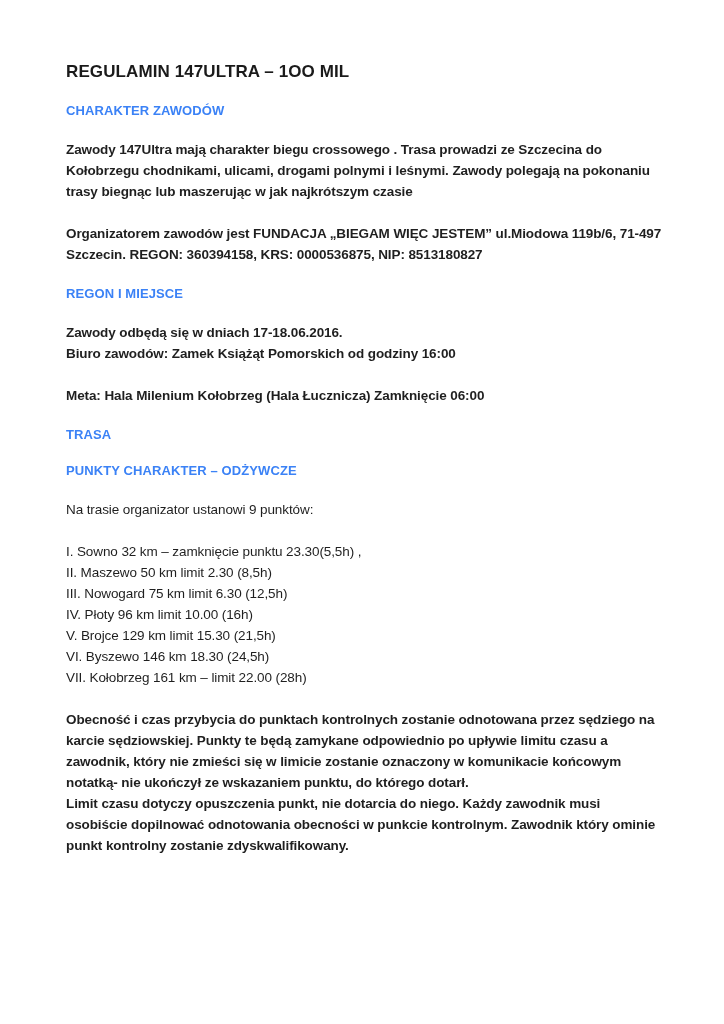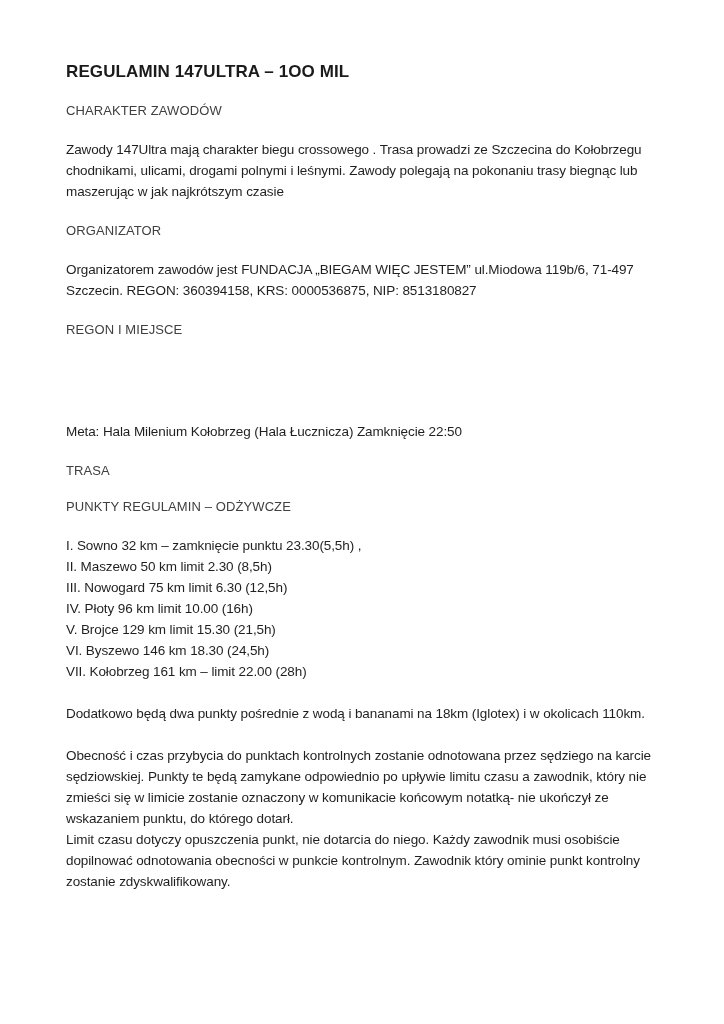--- a/index.html
+++ b/index.html
@@ -22,54 +22,53 @@
   .doc-title {
     font-size: 17px;
     font-weight: bold;
     margin: 0 0 20px 0;
     letter-spacing: 0.1px;
     color: #1a1a1a;
   }
   section { margin: 0; }
   .section-heading {
     font-size: 13px;
-    font-weight: normal;
+    font-weight: bold;
     margin: 21px 0;
-    color: #404040;
+    color: #3b82f6;
     letter-spacing: 0.1px;
   }
   .paragraph {
     font-size: 13.5px;
     line-height: 21px;
     margin: 21px 0;
     color: #1f1f1f;
   }
-  .paragraph:last-child { margin-bottom: 0; }
+  .paragraph:last-child { margin-bottom: 0; font-weight: bold; }
 </style>
 </head>
 <body>
 
 <div class="page">
   <h1 class="doc-title">REGULAMIN 147ULTRA – 1OO MIL</h1>
   <div>
       <section>
         <h2 class="section-heading">CHARAKTER ZAWODÓW</h2>
         <p class="paragraph"><span>Zawody 147Ultra mają charakter biegu crossowego . Trasa prowadzi ze Szczecina do Kołobrzegu chodnikami, ulicami, drogami polnymi i leśnymi. Zawody polegają na pokonaniu trasy biegnąc lub maszerując w jak najkrótszym czasie</span></p>
       </section>
       <section>
-        <h2 class="section-heading">ORGANIZATOR</h2>
         <p class="paragraph"><span>Organizatorem zawodów jest FUNDACJA „BIEGAM WIĘC JESTEM” ul.Miodowa 119b/6, 71-497 Szczecin. REGON: 360394158, KRS: 0000536875, NIP: 8513180827</span></p>
       </section>
       <section>
         <h2 class="section-heading">REGON I MIEJSCE</h2>
-        <p class="paragraph"><br><br><br><span>Meta: Hala Milenium Kołobrzeg (Hala Łucznicza) Zamknięcie 22:50</span></p>
+        <p class="paragraph"><span>Zawody odbędą się w dniach 17-18.06.2016.</span><br><span>Biuro zawodów: Zamek Książąt Pomorskich od godziny 16:00</span><br><br><span>Meta: Hala Milenium Kołobrzeg (Hala Łucznicza) Zamknięcie 06:00</span></p>
       </section>
       <section>
         <h2 class="section-heading">TRASA</h2>
       </section>
       <section>
-        <h2 class="section-heading">PUNKTY REGULAMIN – ODŻYWCZE</h2>
+        <h2 class="section-heading">PUNKTY CHARAKTER – ODŻYWCZE</h2>
+        <p class="paragraph"><span>Na trasie organizator ustanowi 9 punktów:</span></p>
         <p class="paragraph"><span>I. Sowno 32 km – zamknięcie punktu 23.30(5,5h) ,</span><br><span>II. Maszewo 50 km limit 2.30 (8,5h)</span><br><span>III. Nowogard 75 km limit 6.30 (12,5h)</span><br><span>IV. Płoty 96 km limit 10.00 (16h)</span><br><span>V. Brojce 129 km limit 15.30 (21,5h)</span><br><span>VI. Byszewo 146 km 18.30 (24,5h)</span><br><span>VII. Kołobrzeg 161 km – limit 22.00 (28h)</span></p>
-        <p class="paragraph"><span>Dodatkowo będą dwa punkty pośrednie z wodą i bananami na 18km (Iglotex) i w okolicach 110km.</span></p>
         <p class="paragraph"><span>Obecność i czas przybycia do punktach kontrolnych zostanie odnotowana przez sędziego na karcie sędziowskiej. Punkty te będą zamykane odpowiednio po upływie limitu czasu a zawodnik, który nie zmieści się w limicie zostanie oznaczony w komunikacie końcowym notatką- nie ukończył ze wskazaniem punktu, do którego dotarł.</span><br><span>Limit czasu dotyczy opuszczenia punkt, nie dotarcia do niego. Każdy zawodnik musi osobiście dopilnować odnotowania obecności w punkcie kontrolnym. Zawodnik który ominie punkt kontrolny zostanie zdyskwalifikowany.</span></p>
       </section>
     </div>
 </div>
 
 </body></html>

